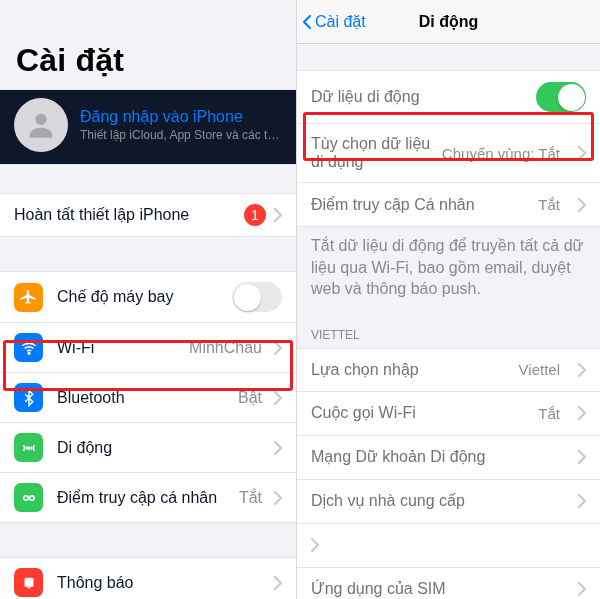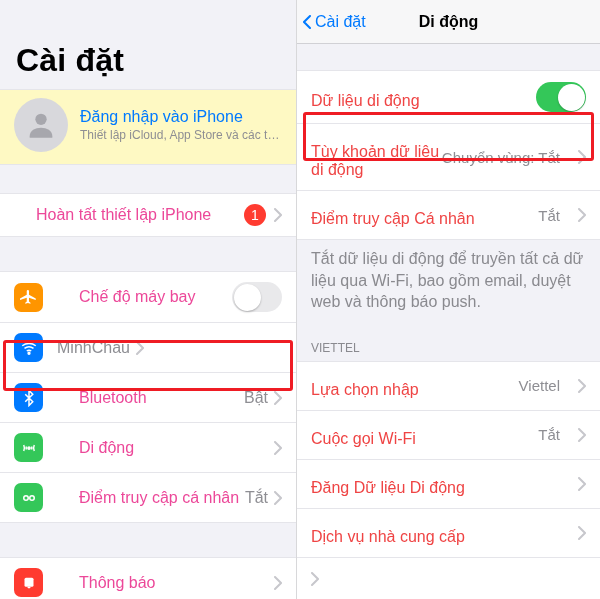--- a/index.html
+++ b/index.html
@@ -6,26 +6,26 @@
 body { font-family: -apple-system, "Helvetica Neue", Arial, sans-serif; width: 600px; height: 599px; display: flex; background: #fff; }
 .panel { position: relative; height: 599px; overflow: hidden; }
 .panel.left { width: 297px; border-right: 1px solid #d8d8da; background: #f2f2f7; }
 .panel.right { flex: 1; background: #f2f2f7; }
 
 .left .header { padding: 42px 16px 10px; }
 .left .header h1 { font-size: 32px; font-weight: 700; letter-spacing: 0.2px; color: #000; }
 
 .cell { background: #fff; display: flex; align-items: center; padding: 10px 14px; font-size: 16px; border-bottom: 1px solid #e5e5ea; min-height: 44px; position: relative; }
 .cell .icon { width: 29px; height: 29px; border-radius: 7px; display: flex; align-items: center; justify-content: center; margin-right: 14px; flex-shrink: 0; }
-.cell .label { flex: 1; color: #ec4899; white-space: nowrap; overflow: hidden; text-overflow: ellipsis; margin-left: 22px; }
-.cell .value { color: #8e8e93; font-size: 16px; margin-right: 6px; }
+.cell .label { flex: 1; color: #0f172a; white-space: nowrap; overflow: hidden; text-overflow: ellipsis; }
+.cell .value { color: #8e8e93; font-size: 16px; margin-right: 12px; }
 .cell .chev { color: #c7c7cc; }
 .cell.first { border-top: 1px solid #e5e5ea; }
 
-.profile { display: flex; align-items: center; background: #fef9c3; padding: 8px 14px 12px; border-top: 1px solid #e5e5ea; border-bottom: 1px solid #e5e5ea; }
+.profile { display: flex; align-items: center; background: #0f172a; padding: 8px 14px 12px; border-top: 1px solid #e5e5ea; border-bottom: 1px solid #e5e5ea; }
 .profile .avatar { width: 54px; height: 54px; border-radius: 50%; background: #d8d8dc; display: flex; align-items: center; justify-content: center; margin-right: 12px; flex-shrink: 0; }
 .profile .texts { flex: 1; overflow: hidden; }
 .profile .name { color: #007aff; font-size: 16px; margin-bottom: 2px; }
 .profile .sub { color: #8e8e93; font-size: 12px; white-space: nowrap; overflow: hidden; text-overflow: ellipsis; }
 
 .gap { height: 34px; }
 .gap.sm { height: 28px; }
 
 .badge { background: #ff3b30; color: #fff; font-size: 14px; width: 22px; height: 22px; border-radius: 11px; display: flex; align-items: center; justify-content: center; margin-right: 8px; }
 
@@ -41,21 +41,21 @@
 .nav { height: 44px; display: flex; align-items: center; position: relative; border-bottom: 1px solid #d1d1d5; background: #f7f7f8; }
 .nav .back { position: absolute; left: 6px; display: flex; align-items: center; color: #007aff; font-size: 16px; }
 .nav .back .chevback { margin-right: 4px; }
 .nav .title { margin: 0 auto; font-size: 16px; font-weight: 600; color: #000; }
 
 .section-header { font-size: 12px; color: #8a8a8f; padding: 14px 14px 6px; text-transform: none; }
 .section-footer { font-size: 16px; color: #8a8a8f; padding: 8px 14px 14px; line-height: 1.35; }
 
 .r-cell { background: #fff; display: flex; align-items: center; padding: 11px 14px; font-size: 16px; border-bottom: 1px solid #e5e5ea; min-height: 44px; }
 .r-cell.first { border-top: 1px solid #e5e5ea; }
-.r-cell .label { flex: 1; color: #ef4444; margin-top: 8px; }
+.r-cell .label { flex: 1; color: #737373; }
 .r-cell .value { color: #8e8e93; margin-right: 18px; font-size: 15px; }
 .r-cell .chev { color: #c7c7cc; }
 
 .icon svg { width: 18px; height: 18px; }
 .chev svg, .chevback svg { width: 8px; height: 14px; display: block; }
 </style>
 </head>
 <body>
 
 <div class="panel left">
@@ -103,20 +103,21 @@
   </div>
   <div class="cell">
     <span class="icon" style="background:#007aff">
         <svg viewBox="0 0 24 24" fill="none" stroke="#fff" stroke-width="2">
           <path d="M3 9a15 15 0 0118 0"></path>
           <path d="M6 12.5a10 10 0 0112 0"></path>
           <path d="M9 16a5 5 0 016 0"></path>
           <circle cx="12" cy="19" r="1.2" fill="#fff"></circle>
         </svg>
       </span>
+    <span class="label">Wi-Fi</span>
     <span class="value">MinhChau</span>
     <span class="chev">
         <svg viewBox="0 0 8 14">
           <path d="M1 1l6 6-6 6" stroke="#c7c7cc" stroke-width="2" fill="none" stroke-linecap="round"></path>
         </svg>
       </span>
   </div>
   <div class="cell">
     <span class="icon" style="background:#007aff">
         <svg viewBox="0 0 24 24" fill="none" stroke="#fff" stroke-width="2">
@@ -196,21 +197,21 @@
 
   <div style="height:26px"></div>
 
   <div class="r-cell first">
     <span class="label">Dữ liệu di động</span>
     <span class="toggle on">
         <span class="knob"></span>
       </span>
   </div>
   <div class="r-cell">
-    <span class="label">Tùy khoản dữ liệu di động</span>
+    <span class="label">Tùy chọn dữ liệu di dụng</span>
     <span class="value">Chuyển vùng: Tắt</span>
     <span class="chev">
         <svg viewBox="0 0 8 14">
           <path d="M1 1l6 6-6 6" stroke="#c7c7cc" stroke-width="2" fill="none" stroke-linecap="round"></path>
         </svg>
       </span>
   </div>
   <div class="r-cell">
     <span class="label">Điểm truy cập Cá nhân</span>
     <span class="value">Tắt</span>
@@ -235,21 +236,21 @@
   <div class="r-cell">
     <span class="label">Cuộc gọi Wi-Fi</span>
     <span class="value">Tắt</span>
     <span class="chev">
         <svg viewBox="0 0 8 14">
           <path d="M1 1l6 6-6 6" stroke="#c7c7cc" stroke-width="2" fill="none" stroke-linecap="round"></path>
         </svg>
       </span>
   </div>
   <div class="r-cell">
-    <span class="label">Đăng Dữ liệu Di động</span>
+    <span class="label">Mạng Dữ khoản Di động</span>
     <span class="chev">
         <svg viewBox="0 0 8 14">
           <path d="M1 1l6 6-6 6" stroke="#c7c7cc" stroke-width="2" fill="none" stroke-linecap="round"></path>
         </svg>
       </span>
   </div>
   <div class="r-cell">
     <span class="label">Dịch vụ nhà cung cấp</span>
     <span class="chev">
         <svg viewBox="0 0 8 14">

